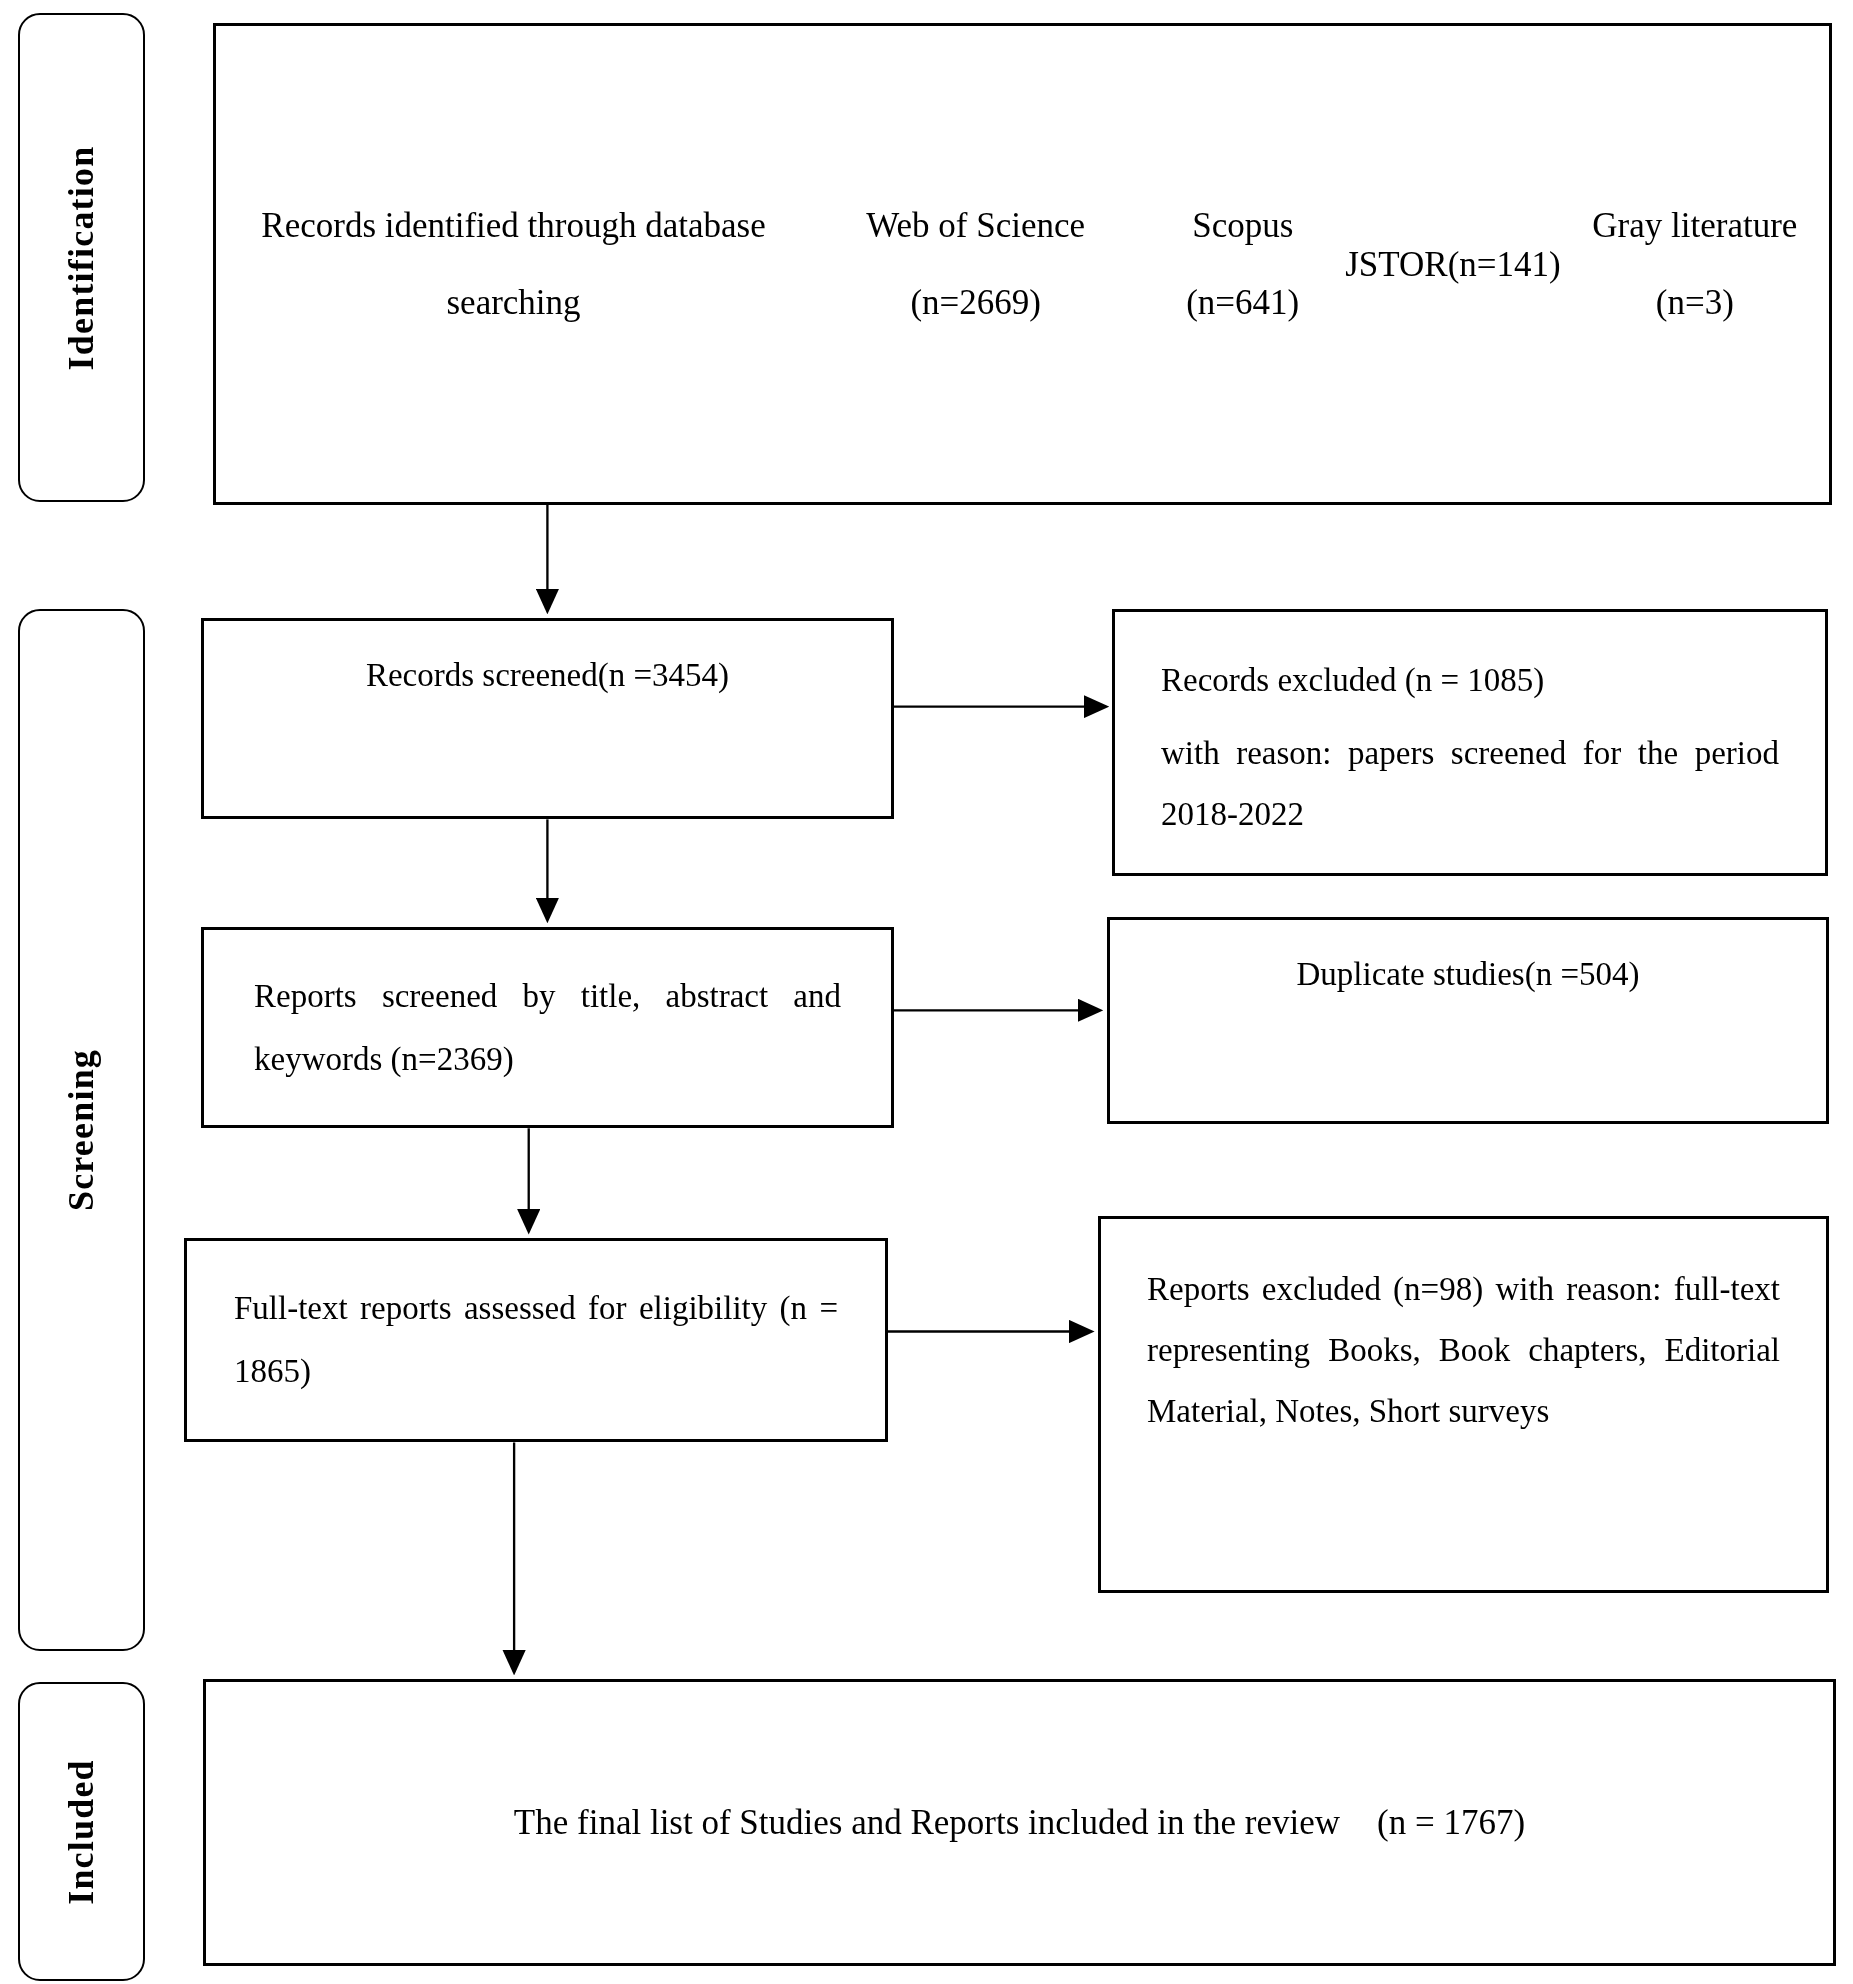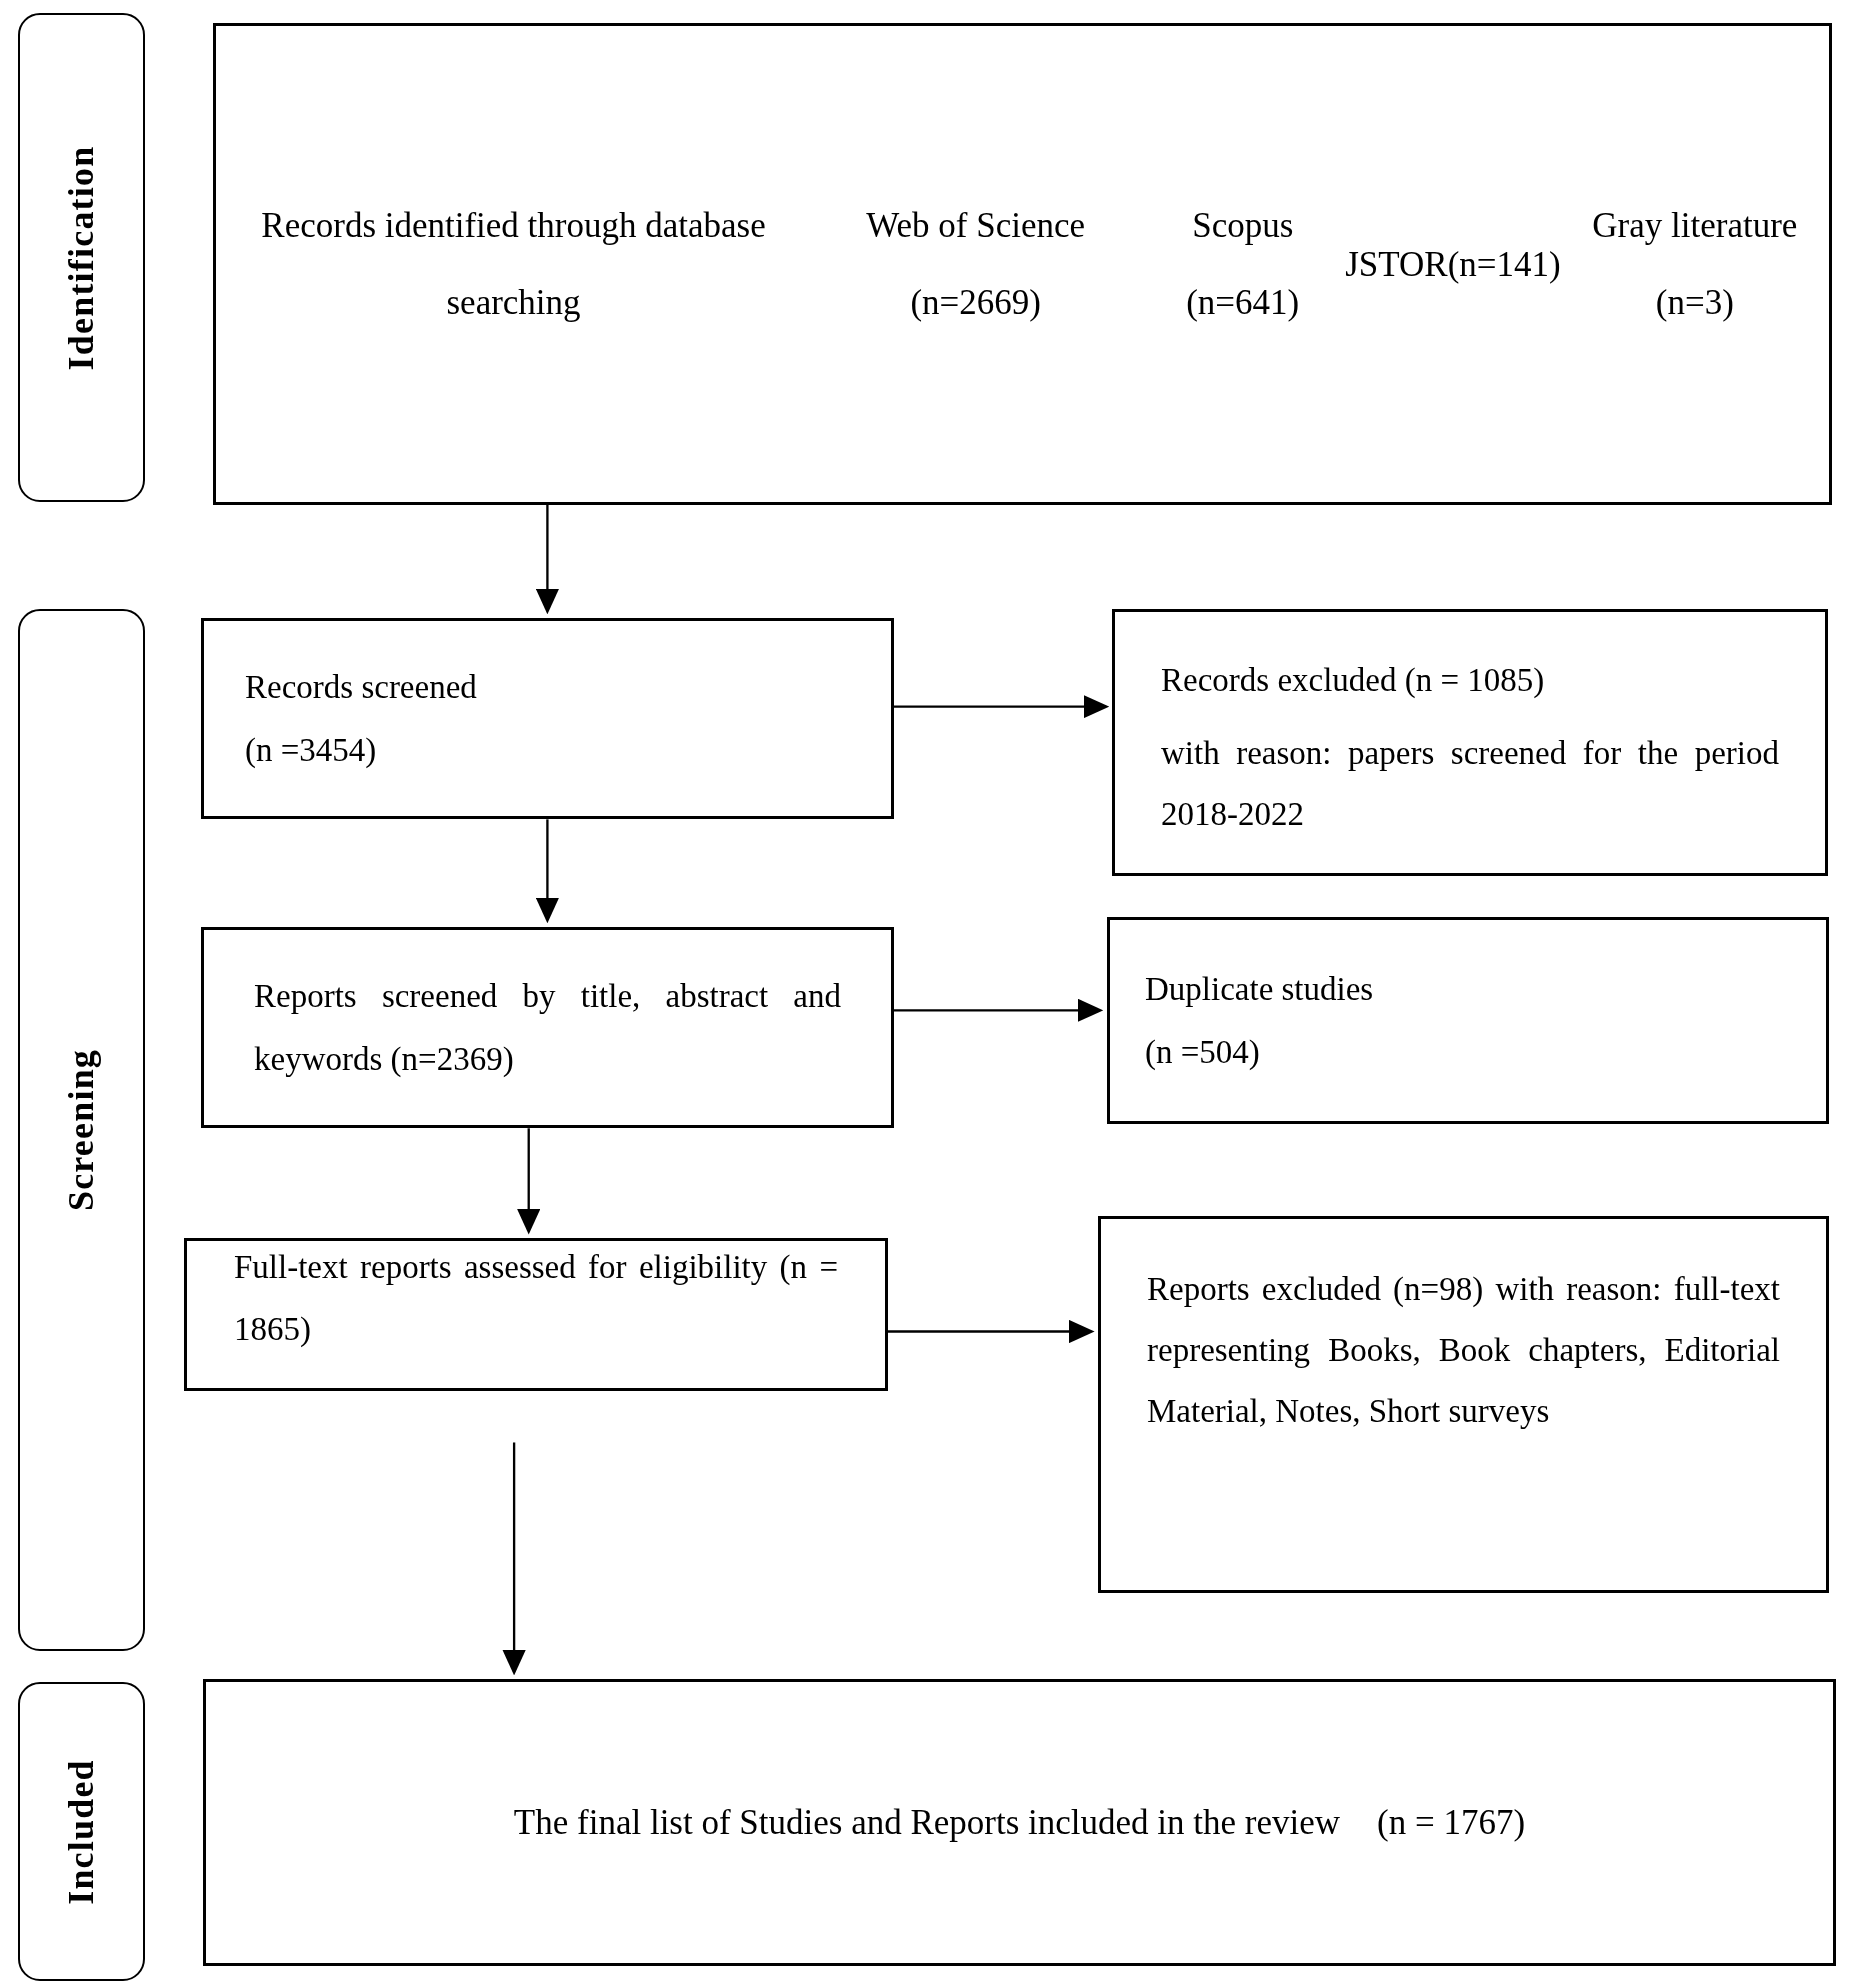--- a/index.html
+++ b/index.html
@@ -42,21 +42,21 @@
     line-height: 1.9;
   }
   .center-col {
     display: flex;
     justify-content: center;
     align-items: center;
     text-align: center;
   }
   .left-col {
     display: flex;
-    flex-direction: column;
+    flex-direction: row;
     justify-content: center;
     text-align: left;
   }
   .justify p { margin: 12px; text-align: justify; text-justify: inter-word; }
 
   
   #stage-identification { left: 17.5px;  top: 13px;   width: 127px; height: 489px; }
   #stage-screening      { left: 17.5px;  top: 609px; width: 127px; height: 1042px; }
   #stage-included       { left: 17.5px;  top: 1682px; width: 127px; height: 299px; }
 
@@ -76,23 +76,23 @@
   #box-title-abstract {
     left: 201px; top: 927px; width: 693px; height: 201px;
     padding: 23.4px 38px;
     display: flex; align-items: flex-start;
   }
   #box-duplicates {
     left: 1107px; top: 917px; width: 722px; height: 207px;
     padding: 23.4px 35px;
   }
   #box-fulltext {
-    left: 184px; top: 1238px; width: 704px; height: 153px;
+    left: 184px; top: 1238px; width: 704px; height: 204px;
     padding: 15px 35px;
-    display: flex; align-items: flex-end;
+    display: flex; align-items: center;
   }
   #box-excluded-type {
     left: 1098px; top: 1216px; width: 731px; height: 377px;
     padding: 28px 34px; line-height: 1.85;
   }
   #box-final {
     left: 203px; top: 1679px; width: 1633px; height: 287px;
     font-size: 35px; line-height: 2.1; gap: 37px;
   }
 </style>

